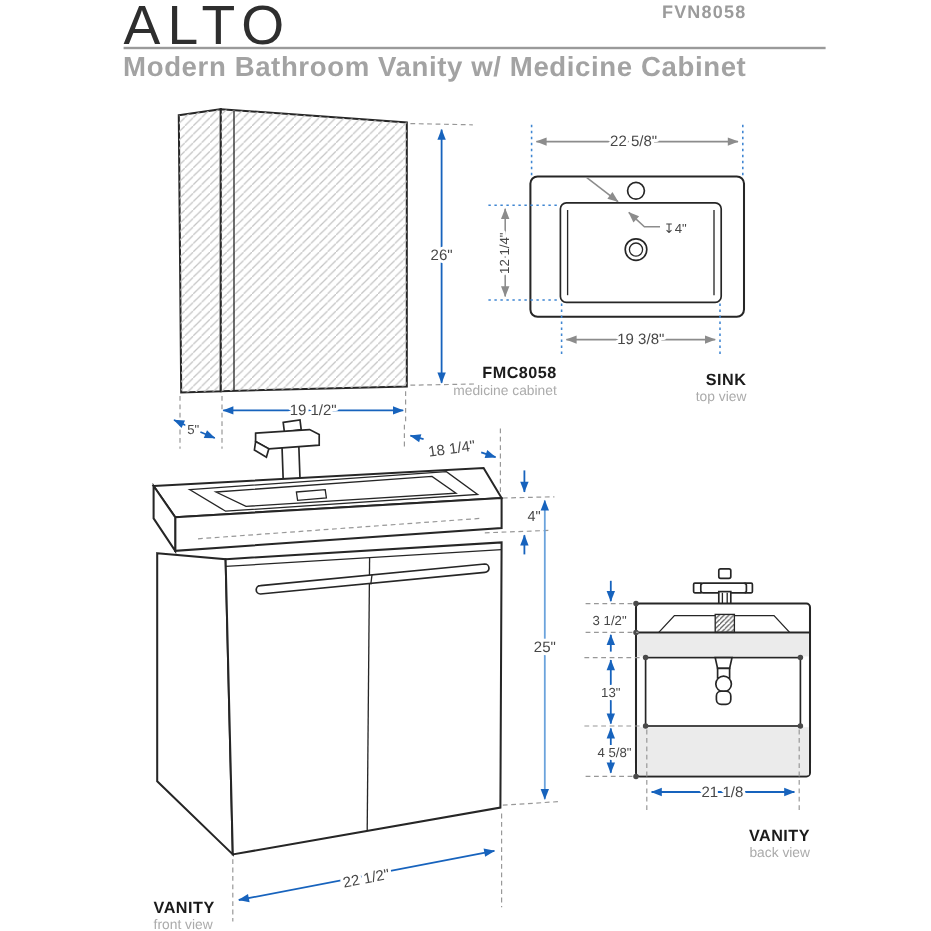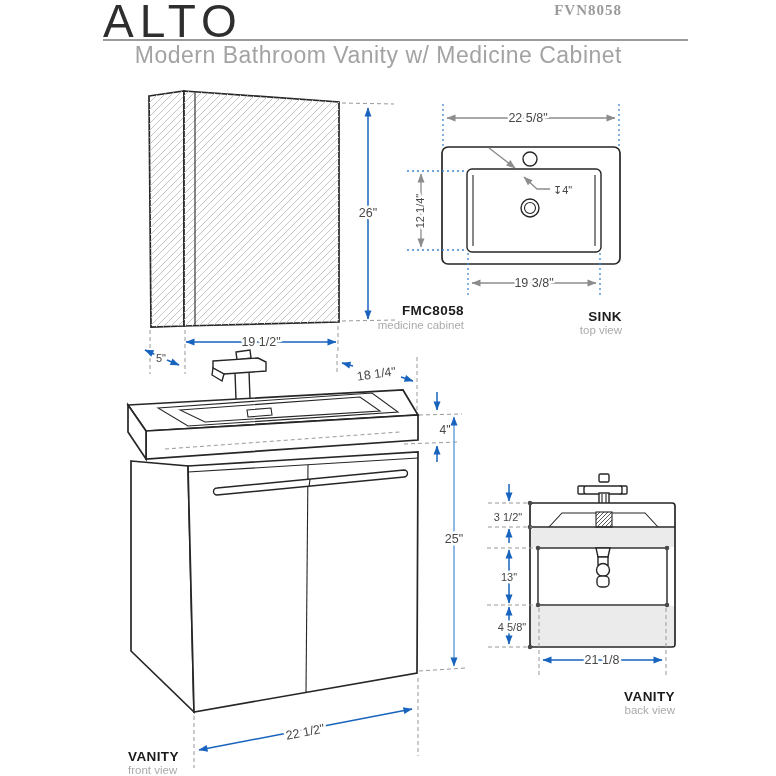--- a/index.html
+++ b/index.html
@@ -3,22 +3,22 @@
 <meta charset="utf-8">
 <style>
   html,body{margin:0;padding:0;background:#fff;}
   #page{position:relative;width:710px;height:776px;background:#fff;overflow:hidden;
         font-family:"Liberation Sans","DejaVu Sans",sans-serif;}
   
   .brand{position:absolute;left:103px;top:-6px;font-size:46px;font-weight:300;
          letter-spacing:6px;color:#2e2e2e;}
   .rule{position:absolute;left:103px;top:39px;width:585px;height:2px;background:#9a9a9a;}
   .model{position:absolute;right:88px;top:2px;font-size:15px;font-weight:bold;
-         letter-spacing:1px;color:#9b9b9b;font-family:Liberation Serif, serif;}
-  .subtitle{position:absolute;right:88px;top:42px;font-size:23px;font-weight:400;
+         letter-spacing:1px;color:#9b9b9b;}
+  .subtitle{position:absolute;right:88px;top:42px;font-size:23px;font-weight:700;
             letter-spacing:.5px;color:#a3a3a3;}
   
   svg text{font-family:"Liberation Sans","DejaVu Sans",sans-serif;fill:#474747;}
   .dim{font-size:12.5px;}
   .dim-s{font-size:11px;}
   .halo{paint-order:stroke;stroke:#ffffff;stroke-width:5px;stroke-linejoin:round;}
   .lbl{font-size:13.5px;font-weight:bold;fill:#1b1b1b;letter-spacing:.4px;}
   .sub{font-size:11.5px;fill:#ababab;}
   .bl{stroke:#1763bd;stroke-width:1.5;fill:none;}
   .bl25{stroke:#6ba3dc;stroke-width:1.5;fill:none;}

